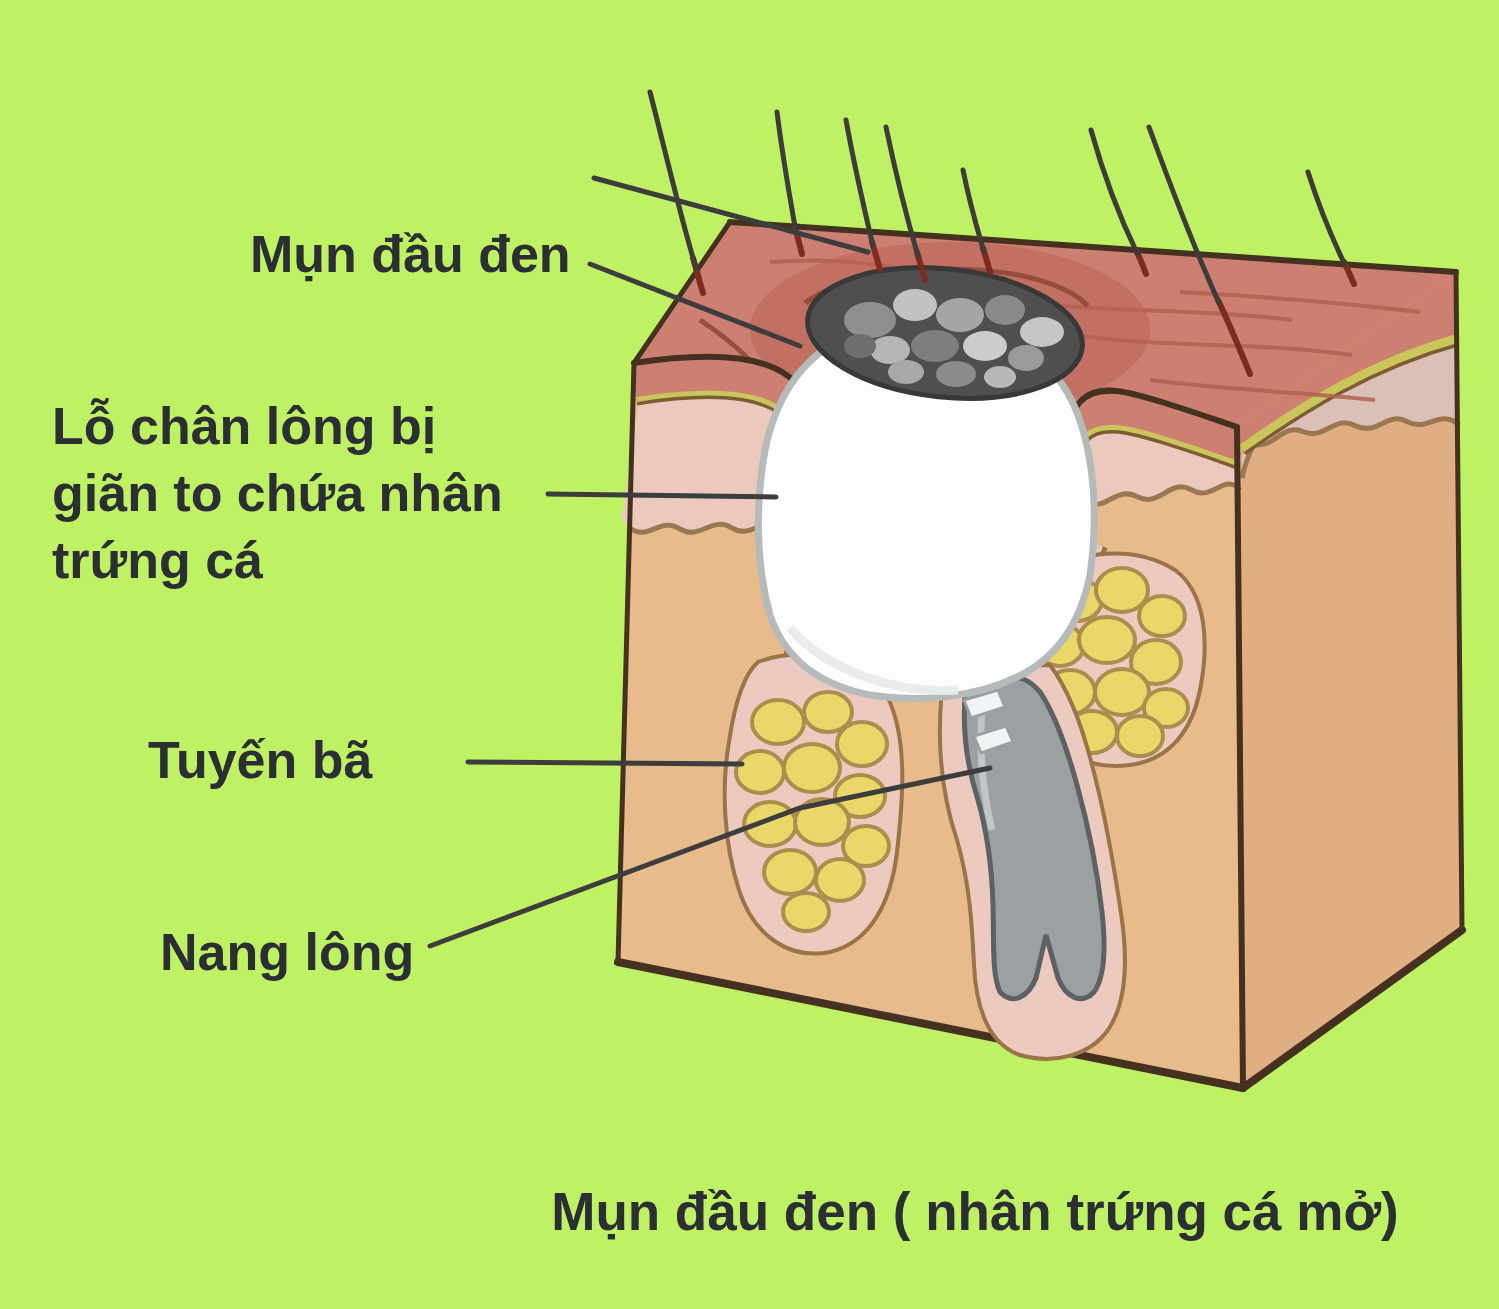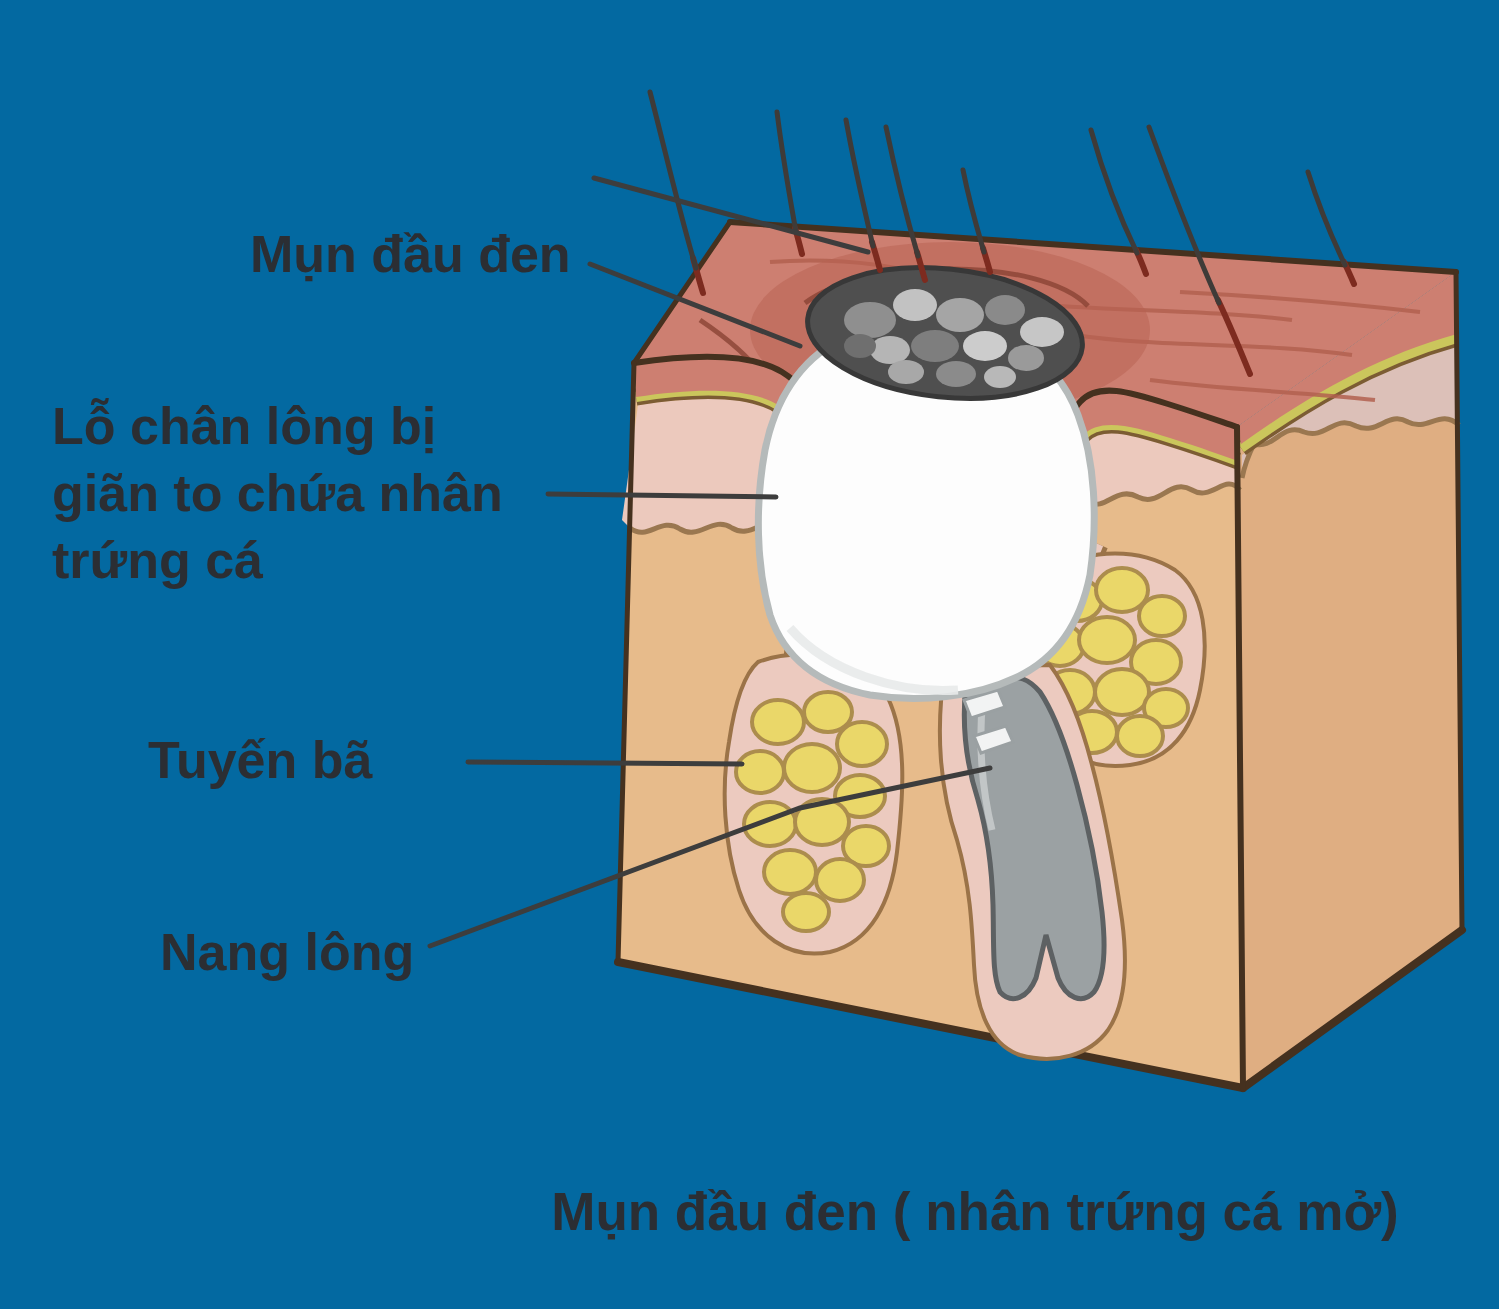--- a/index.html
+++ b/index.html
@@ -1,19 +1,19 @@
 <!DOCTYPE html>
 <html><head>
 <meta charset="utf-8">
 <style>
   html,body{margin:0;padding:0;background:#ffffff;}
   .stage{
     position:relative;
     width:1499px;height:1309px;
-    background:#0369a1;
+    background:#bef264;
     font-family:"Liberation Sans", sans-serif;
     overflow:hidden;
   }
   svg{display:block;width:1499px;height:1309px;}
   .label{
     fill:#2b2e33;
     font-family:"Liberation Sans", sans-serif;
     font-weight:bold;
     font-size:52px;
   }

